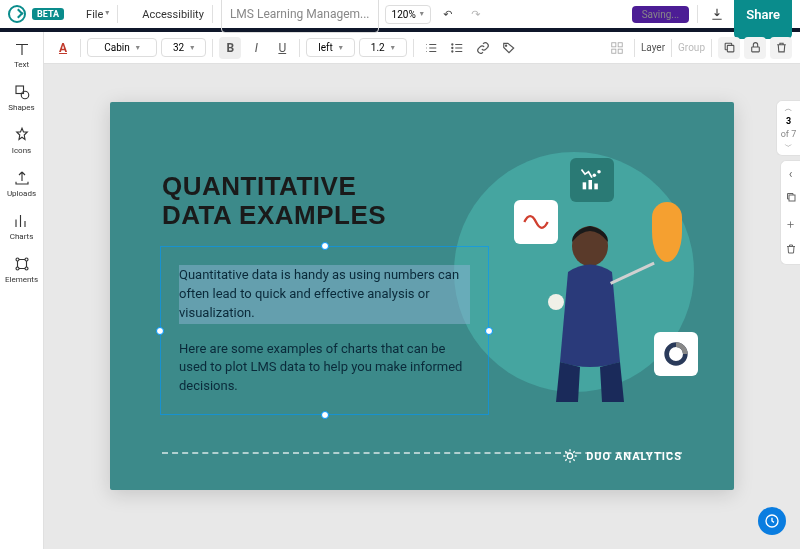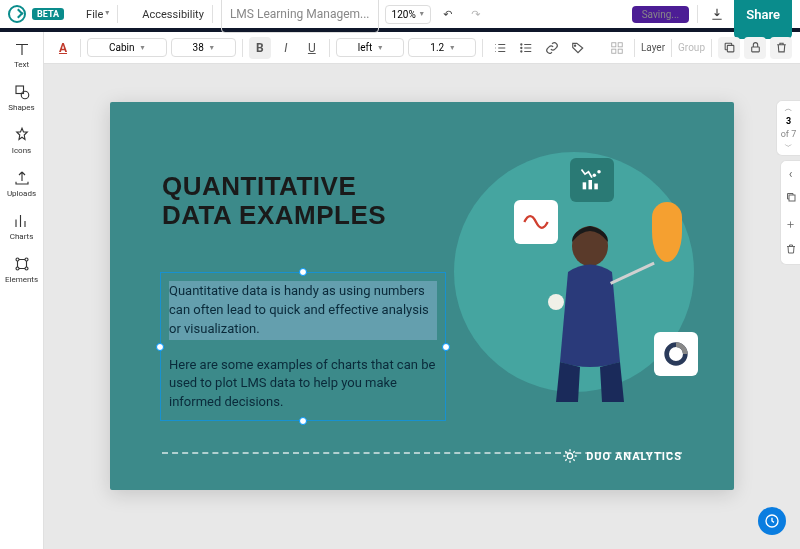--- a/index.html
+++ b/index.html
@@ -10,32 +10,32 @@
 .badge { background: #0a8c8c; color: #fff; padding: 1px 5px; border-radius: 3px; font-size: 9px; font-weight: bold; }
 .menulink { color: #333; cursor: pointer; display: flex; align-items: flex-start; gap: 2px; padding-left: 16px; }
 .docname { border: 1px solid #ddd; padding: 11px 8px; border-radius: 4px; color: #888; min-width: 120px; font-size: 12px; }
 .zoom { border: 1px solid #ddd; padding: 3px 6px; border-radius: 4px; display: flex; align-items: flex-start; gap: 4px; font-size: 10px; }
 .tb-spacer { flex: 1; }
 .saving { background: #4c1d95; border-radius: 4px; padding: 3px 10px; color: #888; font-size: 10px; }
 .iconbtn { width: 22px; height: 22px; display: flex; align-items: center; justify-content: center; cursor: pointer; border-radius: 4px; color: #444; }
 .sharebtn { background: #0a8c8c; color: #fff; padding: 17px 12px; border-radius: 5px; font-weight: 600; font-size: 13px; }
 .toolbar { height: 32px; background: #fff; border-bottom: 1px solid #e0e0e0; display: flex; align-items: center; padding: 0 8px; gap: 4px; font-size: 11px; margin-left: 44px; }
 .vr { width: 1px; height: 18px; background: #e0e0e0; margin: 0 2px; }
-.sel { border: 1px solid #ddd; border-radius: 4px; padding: 3px 21px; display: flex; align-items: center; gap: 6px; font-size: 10px; background: #fff; }
+.sel { border: 1px solid #ddd; border-radius: 4px; padding: 3px 11px; display: flex; align-items: center; gap: 6px; font-size: 10px; background: #fff; justify-content: center; }
 .tbtn { width: 22px; height: 22px; display: flex; align-items: center; justify-content: center; cursor: pointer; border-radius: 4px; color: #555; font-size: 12px; }
 .tbtn.on { background: #eee; }
 .tb-right { margin-left: auto; display: flex; align-items: center; gap: 4px; }
 .sidebar { position: absolute; top: 32px; left: 0; bottom: 0; width: 44px; background: #fff; border-right: 1px solid #e0e0e0; display: flex; flex-direction: column; align-items: center; padding-top: 8px; gap: 14px; }
 .sbitem { display: flex; flex-direction: column; align-items: center; gap: 2px; cursor: pointer; color: #333; width: 100%; }
 .sbitem svg { width: 18px; height: 18px; }
 .sbitem span { font-size: 8px; }
 .canvas-area { position: absolute; top: 64px; left: 44px; right: 0; bottom: 0; background: #e8e8e8; display: flex; align-items: flex-start; justify-content: center; padding-top: 38px; }
 .slide { width: 624px; height: 388px; background: #3c8a8a; border-radius: 2px; position: relative; box-shadow: 0 4px 20px rgba(0,0,0,0.15); overflow: hidden; }
 .slide-title { position: absolute; top: 70px; left: 52px; font-size: 26px; font-weight: 800; color: #1a1a1a; line-height: 1.1; letter-spacing: 0.5px; font-family: Arial, sans-serif; }
-.textbox { position: absolute; top: 144px; left: 50px; width: 286px; border: 1px solid rgba(0,150,255,0.6); padding: 8px; margin-top: 26px; }
+.textbox { position: absolute; top: 144px; left: 50px; width: 329px; border: 1px solid rgba(0,150,255,0.6); padding: 18px; }
 .textbox .p1 { color: #0a2a3a; font-size: 13px; line-height: 1.45; background: rgba(140,180,210,0.5); padding: 1px 0; }
 .textbox .p2 { color: #0a2a3a; font-size: 13px; line-height: 1.45; margin-top: 16px; }
 .handle { width: 8px; height: 8px; border: 1px solid #0096ff; background: #fff; border-radius: 50%; position: absolute; }
 .h-tc { top: -5px; left: 50%; margin-left: -4px; }
 .h-ml { top: 50%; left: -5px; margin-top: -4px; }
 .h-mr { top: 50%; right: -5px; margin-top: -4px; }
 .h-bc { bottom: -5px; left: 50%; margin-left: -4px; }
 .illus-bg { position: absolute; right: 40px; top: 50px; width: 240px; height: 240px; background: #45a5a0; border-radius: 50%; }
 .chart-card { position: absolute; width: 44px; height: 44px; background: #fff; border-radius: 6px; display: flex; align-items: center; justify-content: center; }
 .cc1 { top: 56px; right: 120px; background: #2a7a75; }
@@ -128,21 +128,21 @@
 </div>
 
 <div class="toolbar">
   <div class="tbtn" style="text-decoration:underline;color:#c0392b;font-weight:bold">A</div>
   <div class="vr"></div>
   <div class="sel" style="min-width:70px">
       <span>Cabin</span>
       <span class="chev">▾</span>
     </div>
   <div class="sel">
-      <span>38</span>
+      <span>32</span>
       <span class="chev">▾</span>
     </div>
   <div class="vr"></div>
   <div class="tbtn on" style="font-weight:bold">B</div>
   <div class="tbtn" style="font-style:italic">I</div>
   <div class="tbtn" style="text-decoration:underline">U</div>
   <div class="vr"></div>
   <div class="sel">
       <span>left</span>
       <span class="chev">▾</span>

